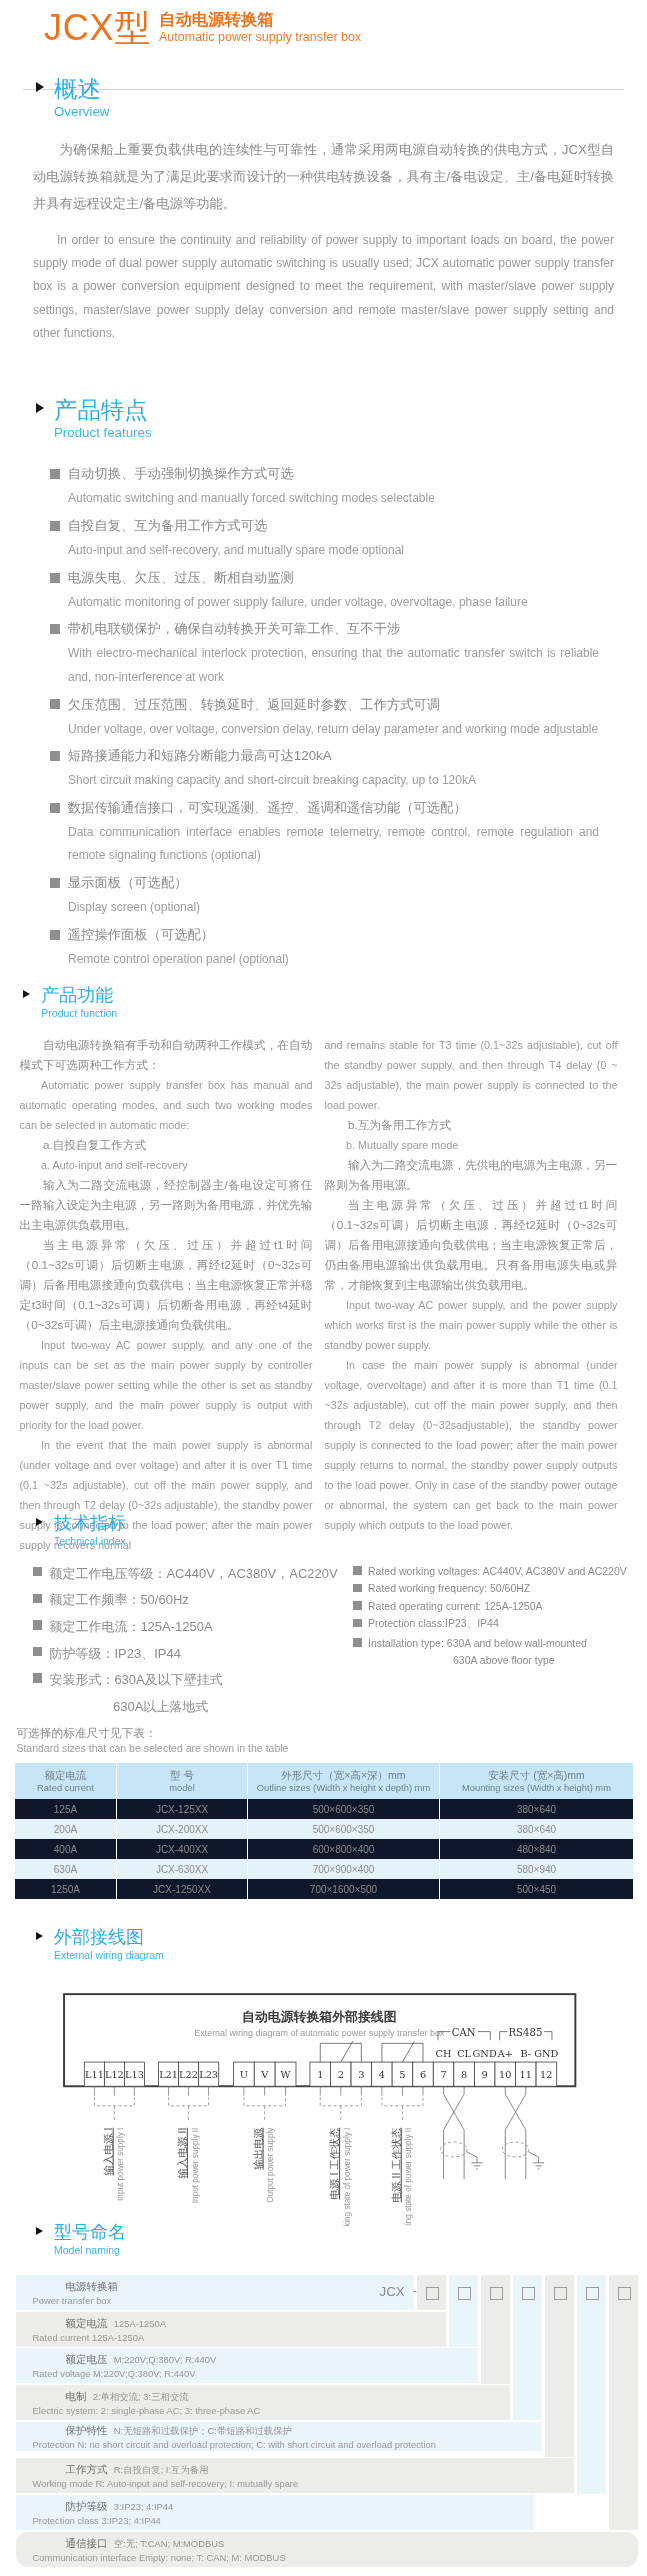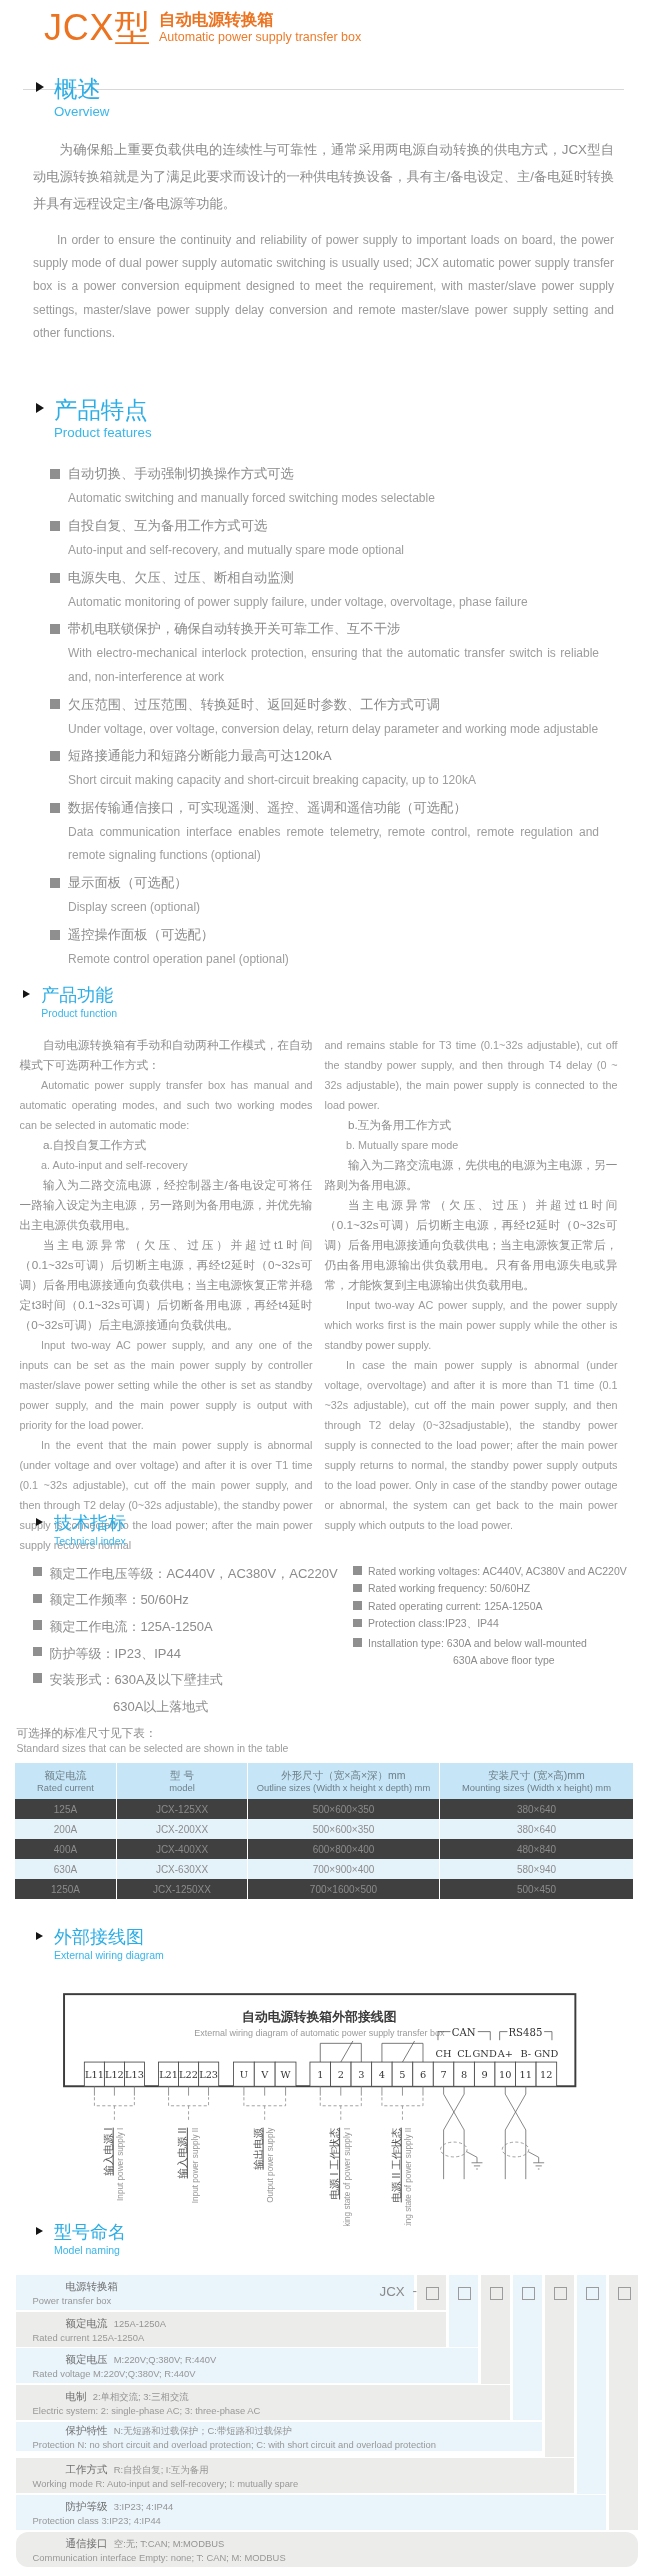--- a/index.html
+++ b/index.html
@@ -56,35 +56,35 @@
   .note-zh{font-size:11.7px;color:#8c8c8c;line-height:17px;}
   .note-en{font-size:10.5px;color:#9c9c9c;line-height:15.6px;}
   #sizes-table{position:absolute;top:1763px;left:15px;width:618px;font-size:10px;color:#8b8b8b;}
   .trow{display:grid;grid-template-columns:102px 131px 192px 193px;}
   .trow>div{border-right:1.6px solid #fff;display:flex;flex-direction:column;align-items:center;justify-content:center;text-align:center;}
   .trow>div:last-child{border-right:none;}
   .thead{height:36px;background:#c6e6f7;color:#6e7e88;}
   .thead .c-zh{font-size:10.5px;line-height:13.3px;}
   .thead .c-en{font-size:9.4px;line-height:11.7px;}
   .tbody{height:20px;}
-  .tbody.alt-a{background:#404040;}
+  .tbody.alt-a{background:#0f172a;}
   .tbody.alt-b{background:#e4f2fa;}
   
   #sec-wiring{position:absolute;top:1927px;left:33px;}
   #wiring-svg{position:absolute;top:1984px;left:0;}
   
   #sec-naming{position:absolute;top:2222px;left:33px;}
   #naming-block{position:absolute;top:2275px;left:15.6px;width:622px;height:294px;}
   .nrow,.nstrip{position:absolute;}
   .nm-blue{background:#e9f4fb;}
   .nm-gray{background:#ecedeb;}
   .nr0{top:0;width:398px;height:35px;}   .nr1{top:37px;width:430px;height:35px;}
   .nr2{top:73px;width:462px;height:35px;}.nr3{top:110px;width:494px;height:35px;}
   .nr4{top:147px;width:526px;height:29px;}.nr5{top:183px;width:558px;height:35px;}
-  .nr6{top:220px;width:590px;height:35px;}.nr7{top:257px;width:622px;height:35px;border-radius:12px;}
+  .nr6{top:220px;width:518px;height:35px;}.nr7{top:257px;width:622px;height:35px;border-radius:12px;}
   .ns0{left:401px;width:29px;height:35px;} .ns1{left:433px;width:29px;height:72px;}
   .ns2{left:465px;width:29px;height:109px;}.ns3{left:497px;width:29px;height:145px;}
   .ns4{left:529px;width:29px;height:182px;}.ns5{left:561px;width:29px;height:219px;}
   .ns6{left:593px;width:29px;height:255px;}
   .nstrip{top:0;}
   .nrow-text{position:absolute;left:17px;top:50%;transform:translateY(-50%);white-space:nowrap;}
   .nm-zh{font-size:10.5px;color:#6e6e6e;margin-left:33px;}
   .nm-zhval{font-size:9.4px;color:#949494;margin-left:6.2px;}
   .nm-en{font-size:9.4px;color:#989898;display:block;margin-top:1.6px;}
   .nm-jcx{position:absolute;left:364px;top:8.6px;font-size:13.3px;color:#8a8a8a;}

